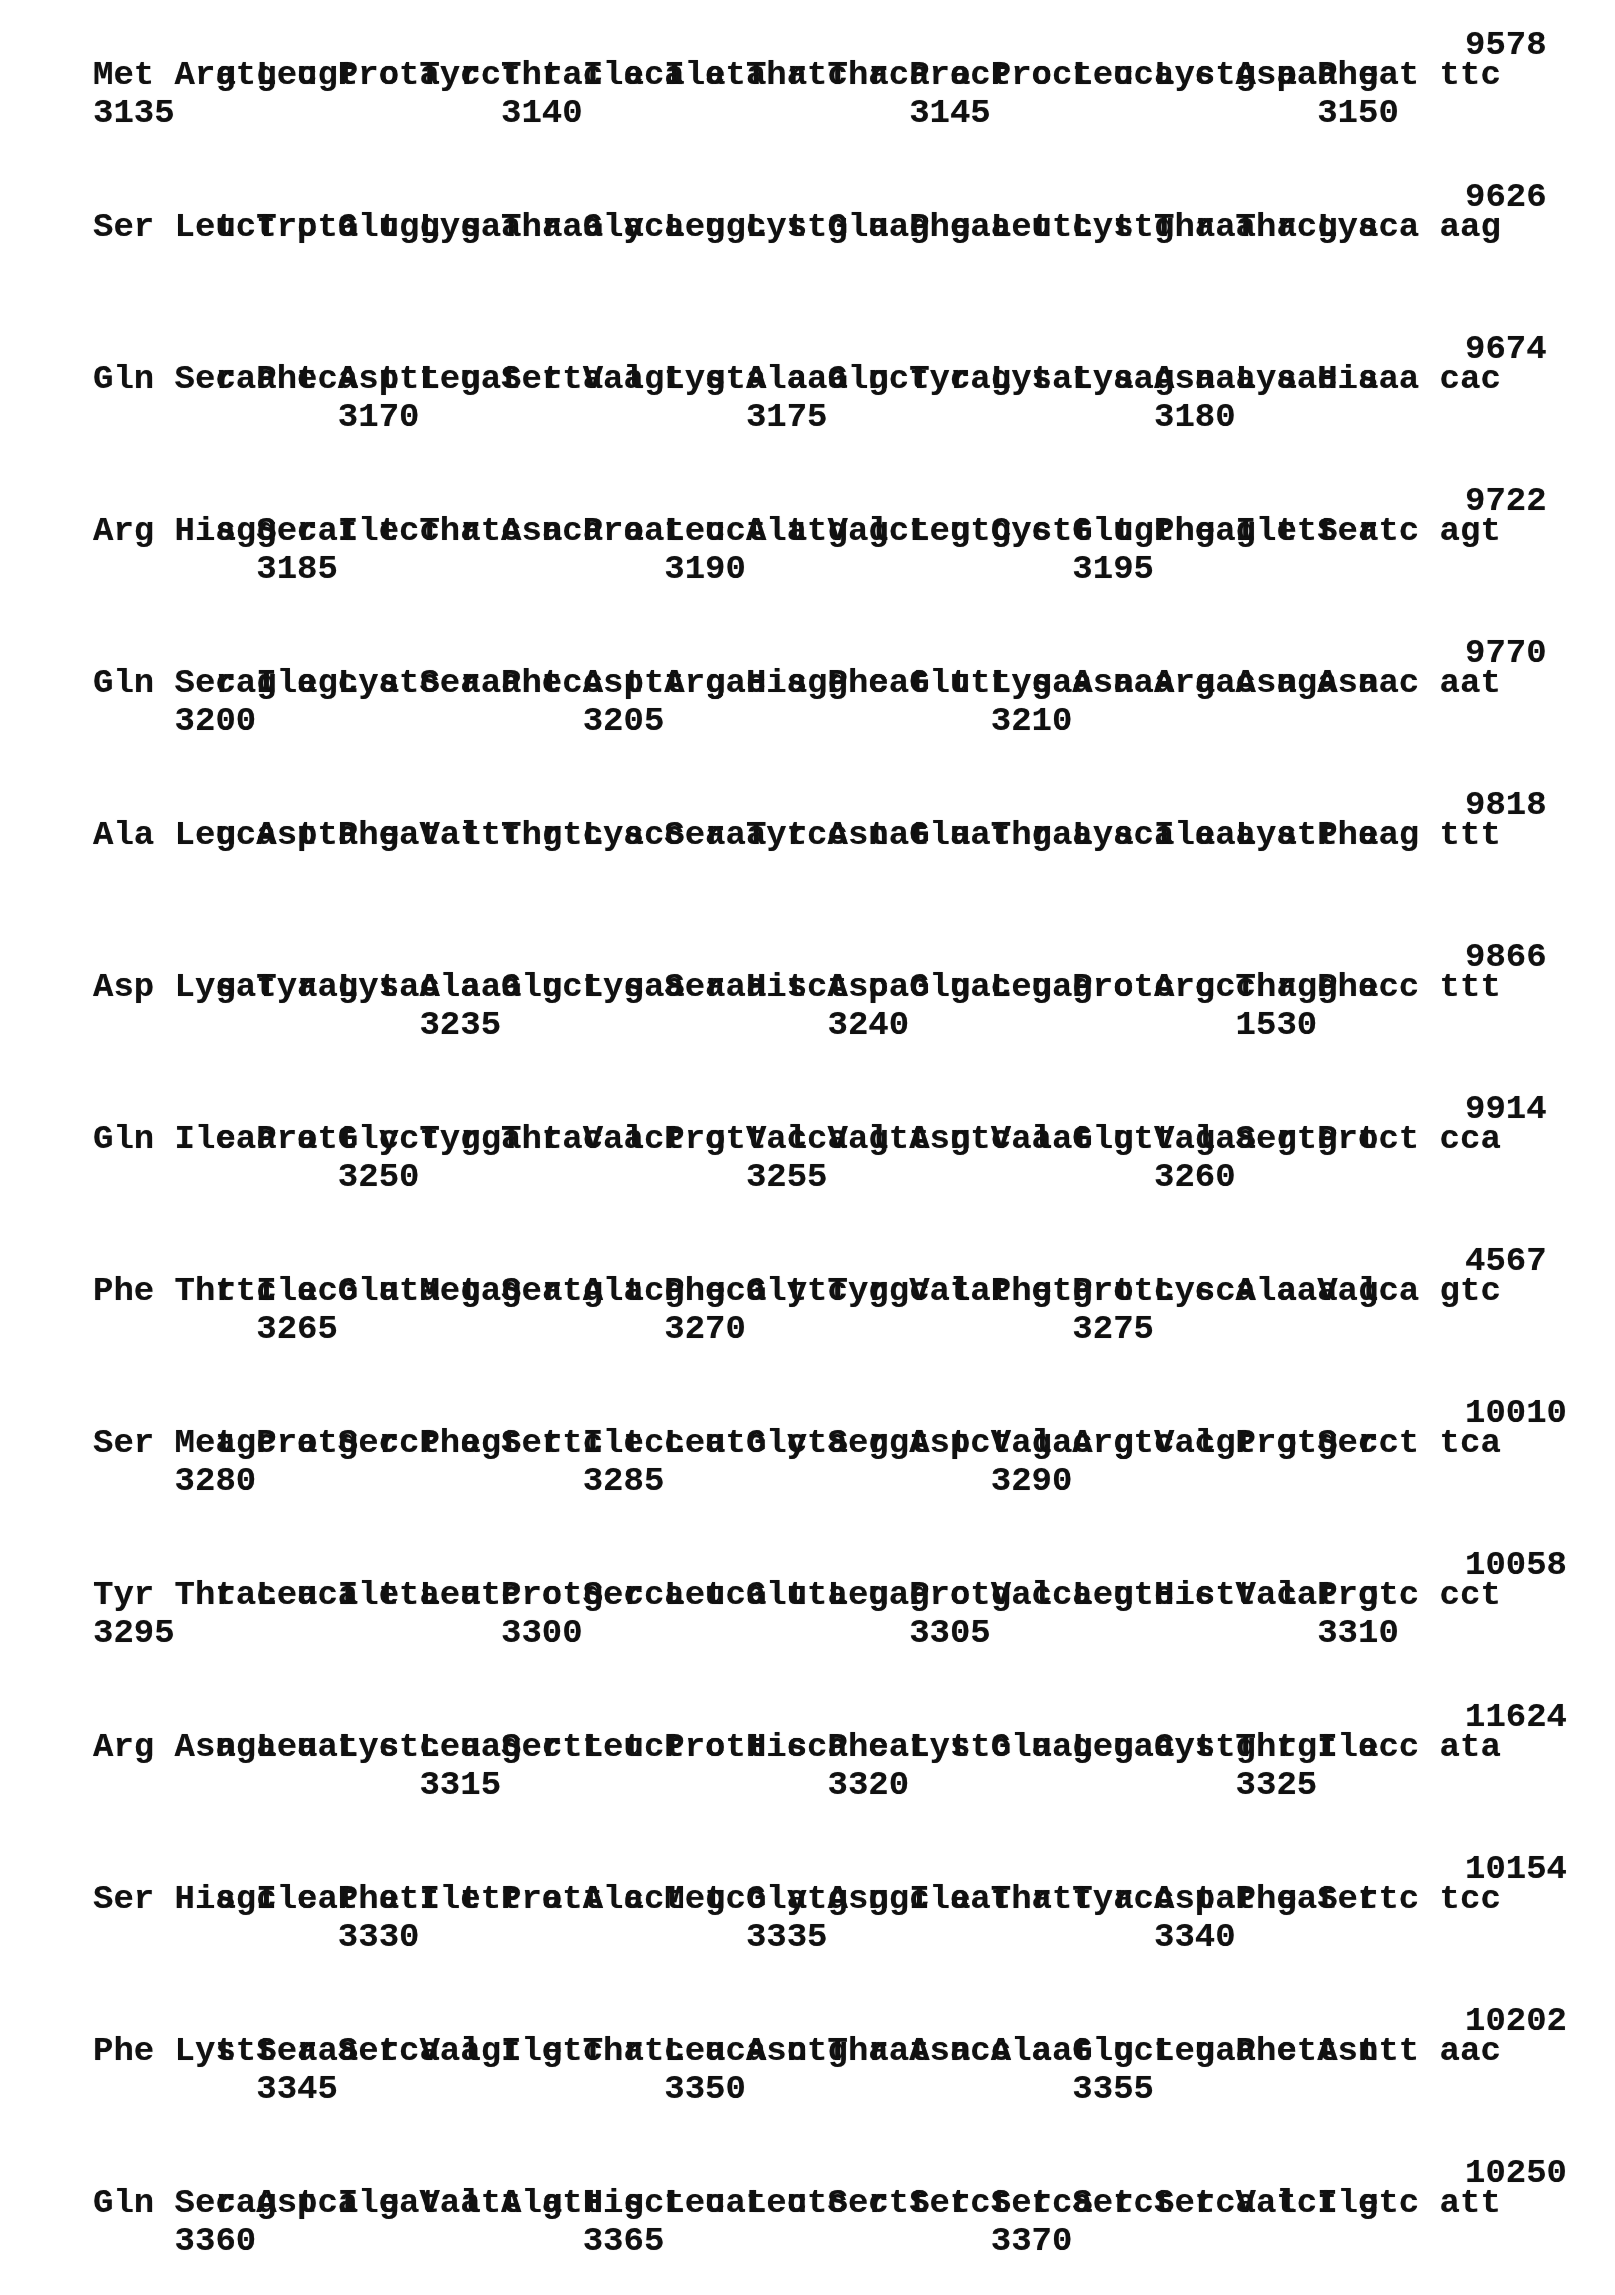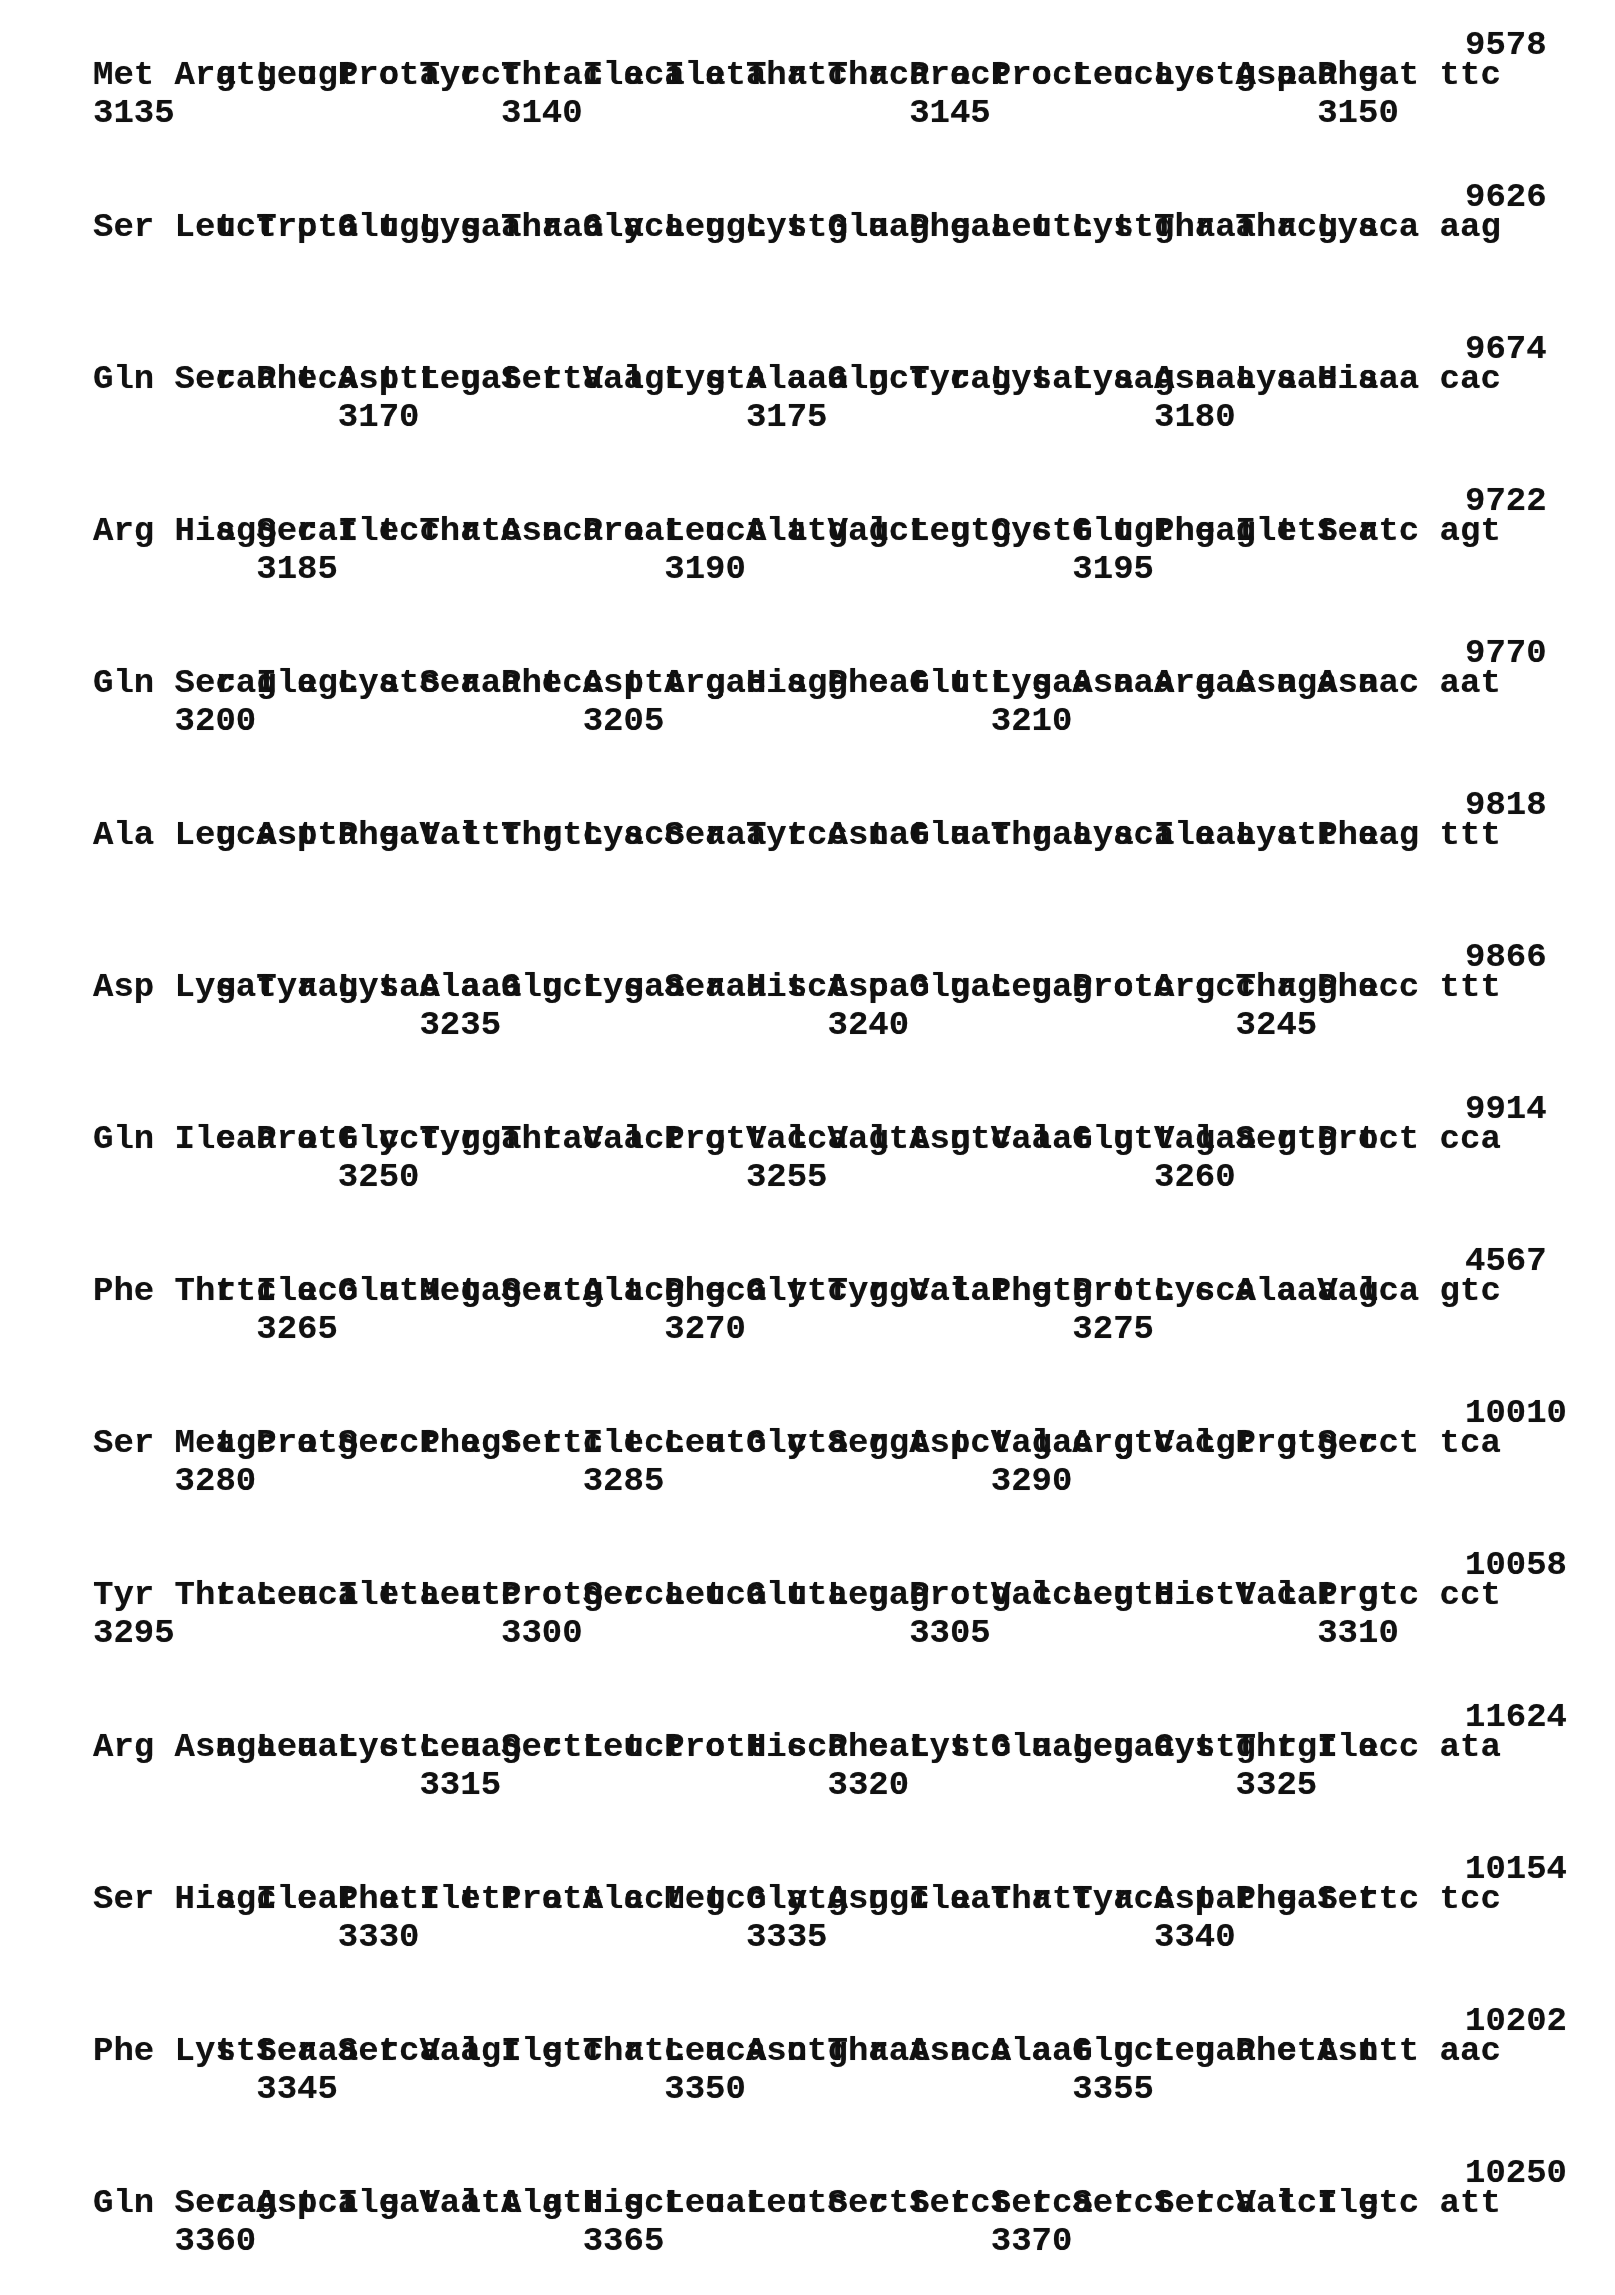--- a/index.html
+++ b/index.html
@@ -91,21 +91,21 @@
     </div>
     <div class="line">Ala Leu Asp Phe Val Thr Lys Ser Tyr Asn Glu Thr Lys Ile Lys Phe</div>
   </div>
 
   <div class="block">
     <div class="line dna-line">
       <span>gat aag tac aaa gct gaa aaa tct cac gac gag ctc ccc agg acc ttt</span>
       <span class="endnum">9866</span>
     </div>
     <div class="line">Asp Lys Tyr Lys Ala Glu Lys Ser His Asp Glu Leu Pro Arg Thr Phe</div>
-    <div class="line">                3235                3240                3245</div>
+    <div class="line">                3235                3240                1530</div>
   </div>
 
   <div class="block">
     <div class="line dna-line">
       <span>caa att cct gga tac act gtt cca gtt gtc aat gtt gaa gtg tct cca</span>
       <span class="endnum">9914</span>
     </div>
     <div class="line">Gln Ile Pro Gly Tyr Thr Val Pro Val Val Asn Val Glu Val Ser Pro</div>
     <div class="line">            3250                3255                3260</div>
   </div>

